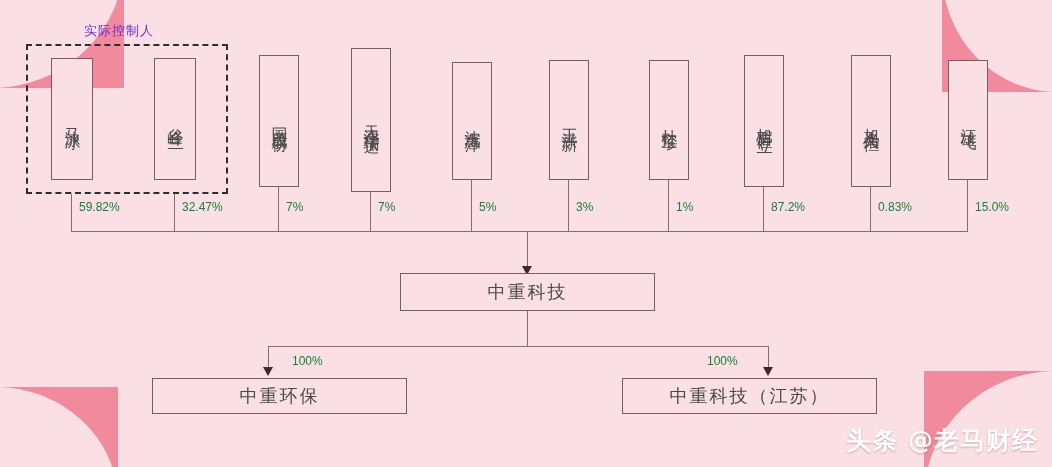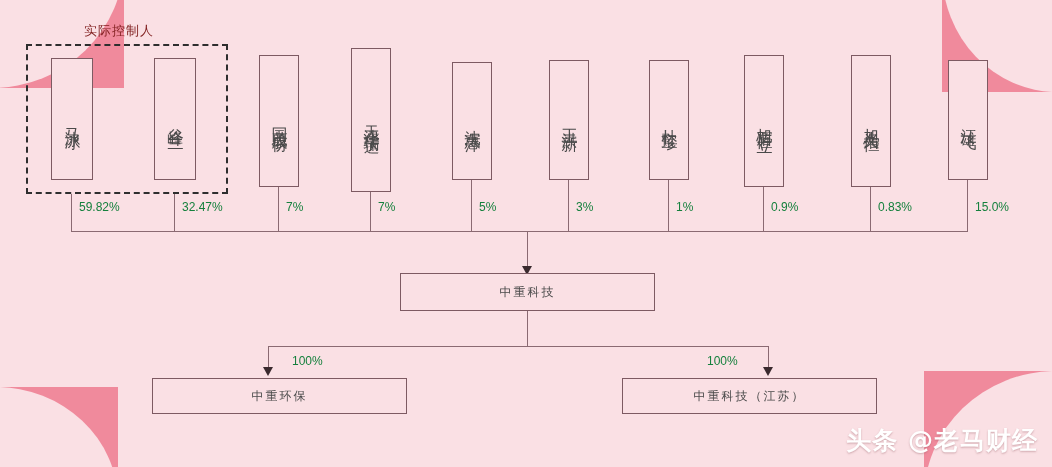--- a/index.html
+++ b/index.html
@@ -33,34 +33,34 @@
     color: #4a4a4a;
   }
   .vbox {
     writing-mode: vertical-rl;
     text-orientation: upright;
     letter-spacing: 3px;
     font-size: 16px;
     line-height: 1.05;
   }
   .hbox {
-    font-size: 12px;
+    font-size: 18px;
     letter-spacing: 2px;
   }
 
   .dashed-group {
     position: absolute;
     box-sizing: border-box;
     border: 2px dashed #2e2e2e;
     background: transparent;
   }
   .group-title {
     position: absolute;
     font-size: 13px;
-    color: #7f1d1d;
+    color: #6d28d9;
     white-space: nowrap;
     letter-spacing: 1px;
   }
 
   .line {
     position: absolute;
     background: #8a6a72;
   }
   .vline { width: 1.4px; }
   .hline { height: 1.4px; }
@@ -160,21 +160,21 @@
   <div class="line vline" style="left:870px;top:187px;height:45px;"></div>
   <div class="line vline" style="left:967px;top:180px;height:52px;"></div>
 
   <div class="pct" style="left:79px;top:200px;">59.82%</div>
   <div class="pct" style="left:182px;top:200px;">32.47%</div>
   <div class="pct" style="left:286px;top:200px;">7%</div>
   <div class="pct" style="left:378px;top:200px;">7%</div>
   <div class="pct" style="left:479px;top:200px;">5%</div>
   <div class="pct" style="left:576px;top:200px;">3%</div>
   <div class="pct" style="left:676px;top:200px;">1%</div>
-  <div class="pct" style="left:771px;top:200px;">0.9%</div>
+  <div class="pct" style="left:771px;top:200px;">87.2%</div>
   <div class="pct" style="left:878px;top:200px;">0.83%</div>
   <div class="pct" style="left:975px;top:200px;">15.0%</div>
 
   <div class="line hline" style="left:71px;top:231px;width:897px;"></div>
   <div class="line vline" style="left:527px;top:231px;height:38px;"></div>
   <div class="arrow-down" style="left:522px;top:266px;"></div>
 
   <div class="box hbox" style="left:400px;top:273px;width:255px;height:38px;">
     <span>中重科技</span>
   </div>

